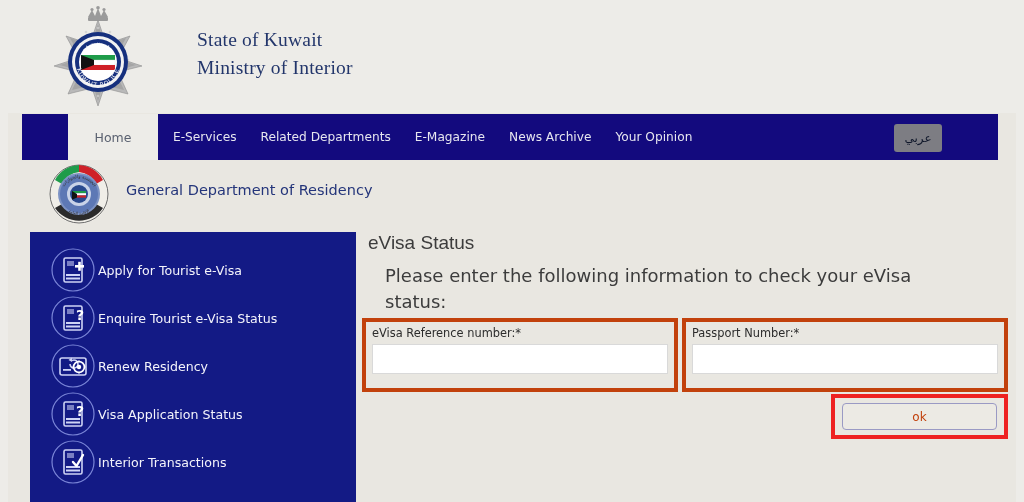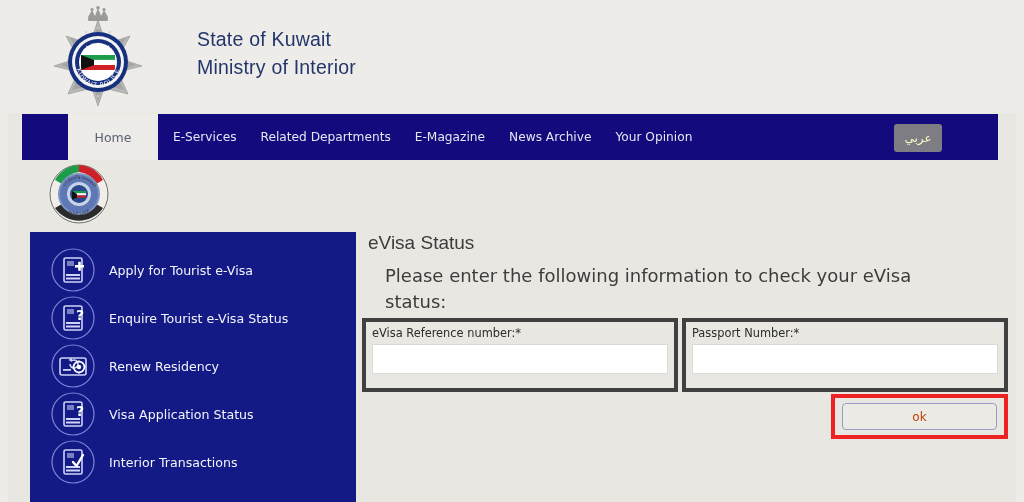--- a/index.html
+++ b/index.html
@@ -44,21 +44,21 @@
     width: 108px; height: 104px;
   }
 
   .ministry-title {
     position: absolute;
     left: 189px; top: 26px;
     color: #23366b;
     line-height: 1.42;
     font-size: 19.5px;
     letter-spacing: 0.2px;
-    font-family: Liberation Sans, sans-serif;
+    font-family: Liberation Serif, serif;
     font-weight: 400;
   }
   .ministry-title div { white-space: nowrap; }
 
   
   .navbar {
     position: absolute;
     left: 14px; top: 114px;
     width: 976px; height: 57px;
     background: #130a7e;
@@ -89,21 +89,21 @@
     text-decoration: none;
     white-space: nowrap;
     font-family: "DejaVu Sans", sans-serif;
   }
   .lang-btn {
     position: absolute;
     right: 56px; top: 10px;
     width: 48px; height: 28px;
     background: #7d7d83;
     border-radius: 3px;
-    color: #fef9c3;
+    color: #0f172a;
     font-size: 12px;
     display: flex;
     align-items: center;
     justify-content: center;
     direction: rtl;
     font-family: "DejaVu Sans", sans-serif;
   }
 
   
   .dept-strip {
@@ -142,21 +142,21 @@
   }
   .side-icon {
     margin-left: 20px;
     width: 46px; height: 46px;
     flex: 0 0 46px;
     display: flex;
     align-items: center;
     justify-content: center;
   }
   .side-label {
-    margin-left: 13px;
+    margin-left: 2px;
     color: #f3f3fb;
     font-size: 12.6px;
     white-space: nowrap;
     font-family: "DejaVu Sans", sans-serif;
   }
 
   
   .main {
     position: absolute;
     left: 360px; top: 232px;
@@ -180,21 +180,21 @@
   
   .form-row {
     position: absolute;
     left: 354px; top: 318px;
     width: 646px; height: 74px;
   }
   .field-box {
     position: absolute;
     top: 0;
     height: 74px;
-    border: 4px solid #404040;
+    border: 4px solid #c2410c;
     background: #e9e7e1;
     padding: 4px 6px 12px 6px;
   }
   .field-box.left  { left: 0;   width: 316px; }
   .field-box.right { left: 320px; width: 326px; }
 
   .field-label {
     color: #2c2c2c;
     font-size: 11.4px;
     font-family: "DejaVu Sans", sans-serif;
@@ -337,20 +337,21 @@
           <path id="dArcT" d="M 14 32 A 17 17 0 0 1 48 32" fill="none"></path>
           <text font-size="4.6" fill="#3a3a3a" font-family="'DejaVu Sans',sans-serif">
             <textPath href="#dArcT" startOffset="50%" text-anchor="middle">الجنسية والجوازات</textPath>
           </text>
           <path id="dArcB" d="M 13 34 A 18 18 0 0 0 49 34" fill="none"></path>
           <text font-size="4.2" fill="#3a3a3a" font-family="'DejaVu Sans',sans-serif">
             <textPath href="#dArcB" startOffset="50%" text-anchor="middle">الإقامة العامة</textPath>
           </text>
         </svg>
       </div>
+      <div class="dept-name">General Department of Residency</div>
     </div>
 
     <div class="sidebar">
 
       <div class="side-item" style="top:14px">
         <span class="side-icon">
           <svg viewBox="0 0 46 46" width="46" height="46">
             <circle cx="23" cy="23" r="21" fill="none" stroke="#7b86d8" stroke-width="1.2"></circle>
             <rect x="14" y="11" width="18" height="24" rx="1.5" fill="none" stroke="#cfd4f5" stroke-width="1.6"></rect>
             <rect x="17" y="14" width="7" height="5" fill="#cfd4f5" opacity="0.55"></rect>

